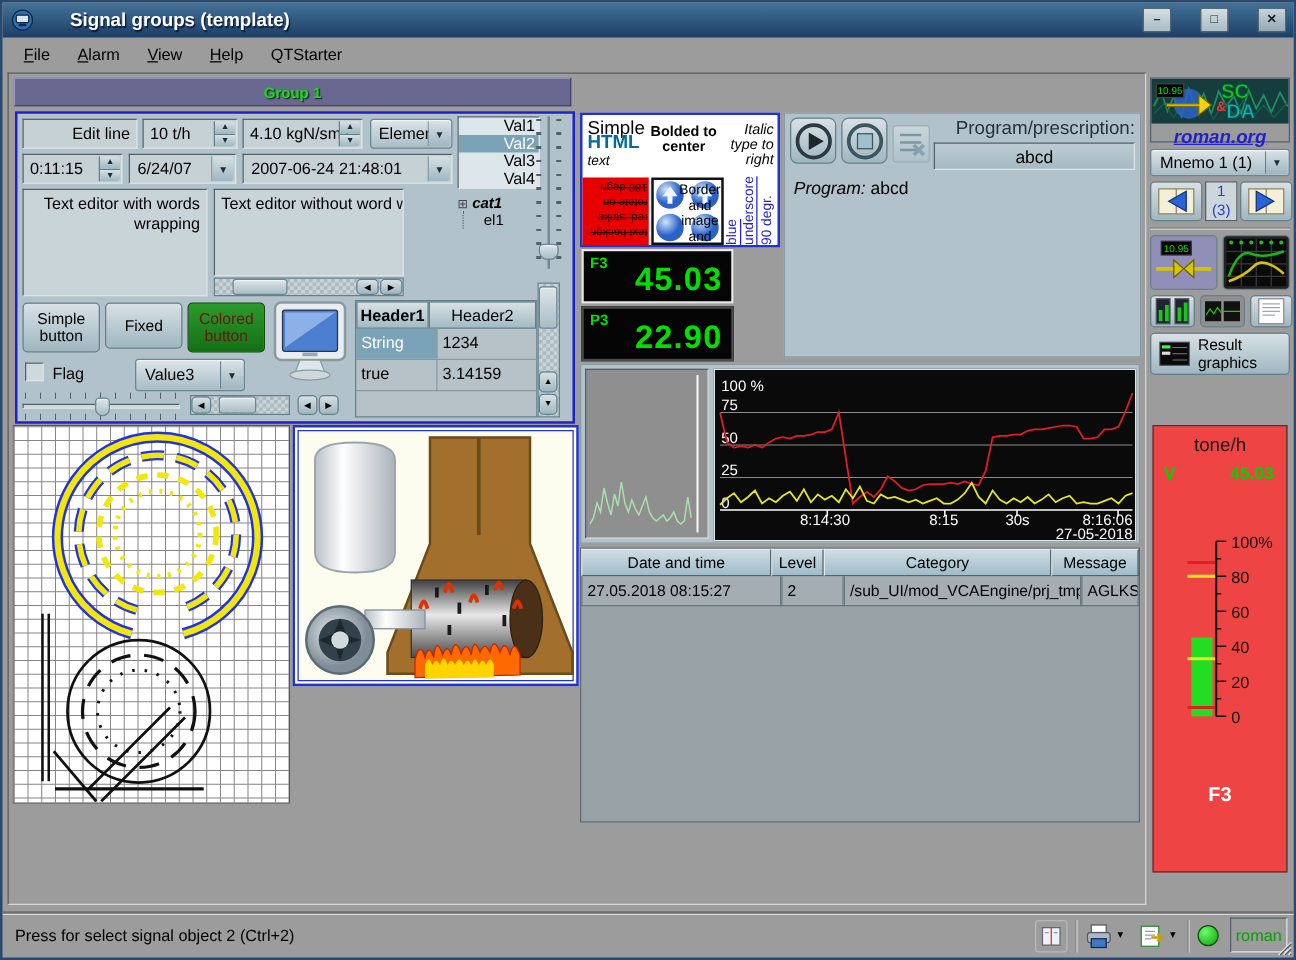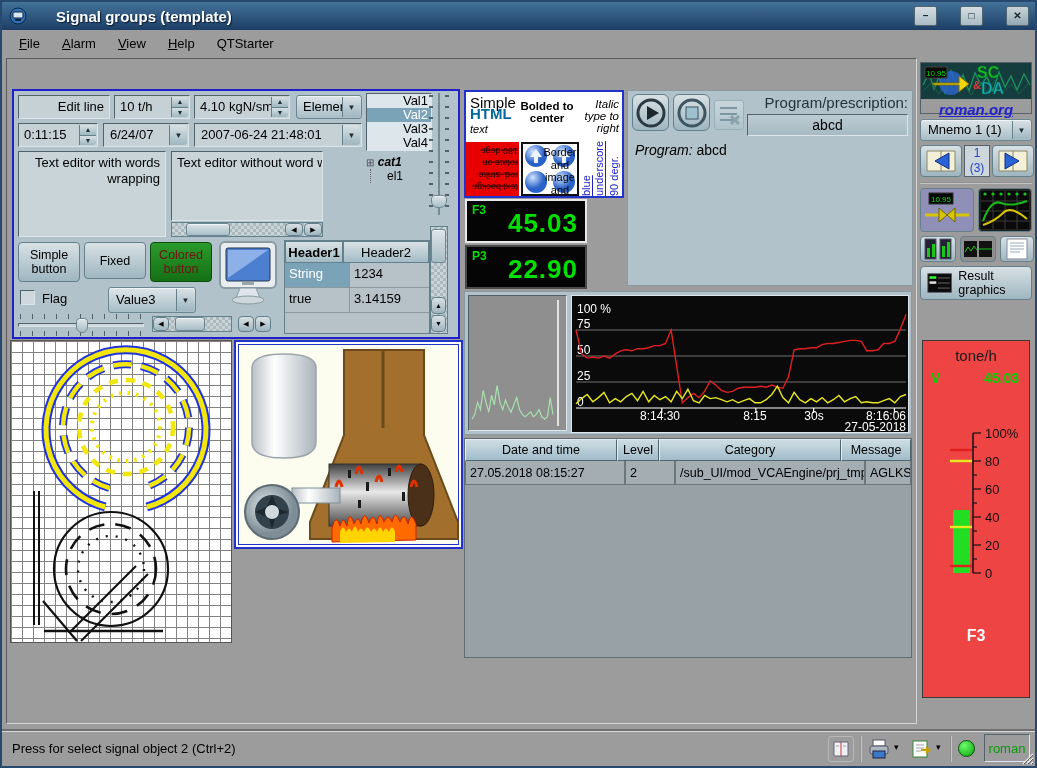--- a/index.html
+++ b/index.html
@@ -71,20 +71,21 @@
   <div class="abs menubar">
     <span class="mitem u">File</span>
     <span class="mitem u">Alarm</span>
     <span class="mitem u">View</span>
     <span class="mitem u">Help</span>
     <span class="mitem">QTStarter</span>
   </div>
 
   <div class="abs" style="left:4px;top:56px;width:911px;height:666px;border:1px solid;border-color:#5a5a5a #d6d6d6 #d6d6d6 #5a5a5a;"></div>
 
+  <div class="abs tab" style="left:9px;top:60px;width:446px;background:#686890;border-color:#9a9ac2 #45456b #45456b #9a9ac2;">Group 1</div>
 
   <div class="abs" style="left:10px;top:87px;width:448px;height:250px;border:2px solid #2020c8;background:#b2c2ca;"></div>
 
   <div class="abs s" style="left:16px;top:93px;width:92px;height:24px;padding:3px 5px;">Edit line</div>
 
   <div class="abs s" style="left:112px;top:93px;width:76px;height:24px;">
     <span class="abs" style="left:5px;top:3px;">10 t/h</span>
     <span class="spin">
         <span>▲</span>
         <span>▼</span>

